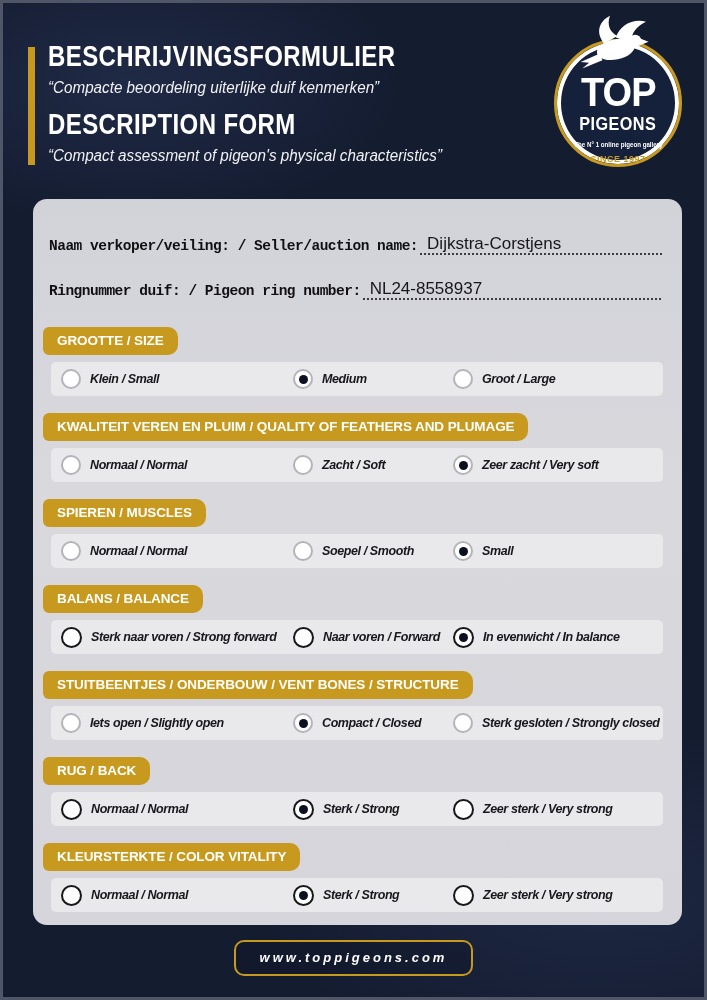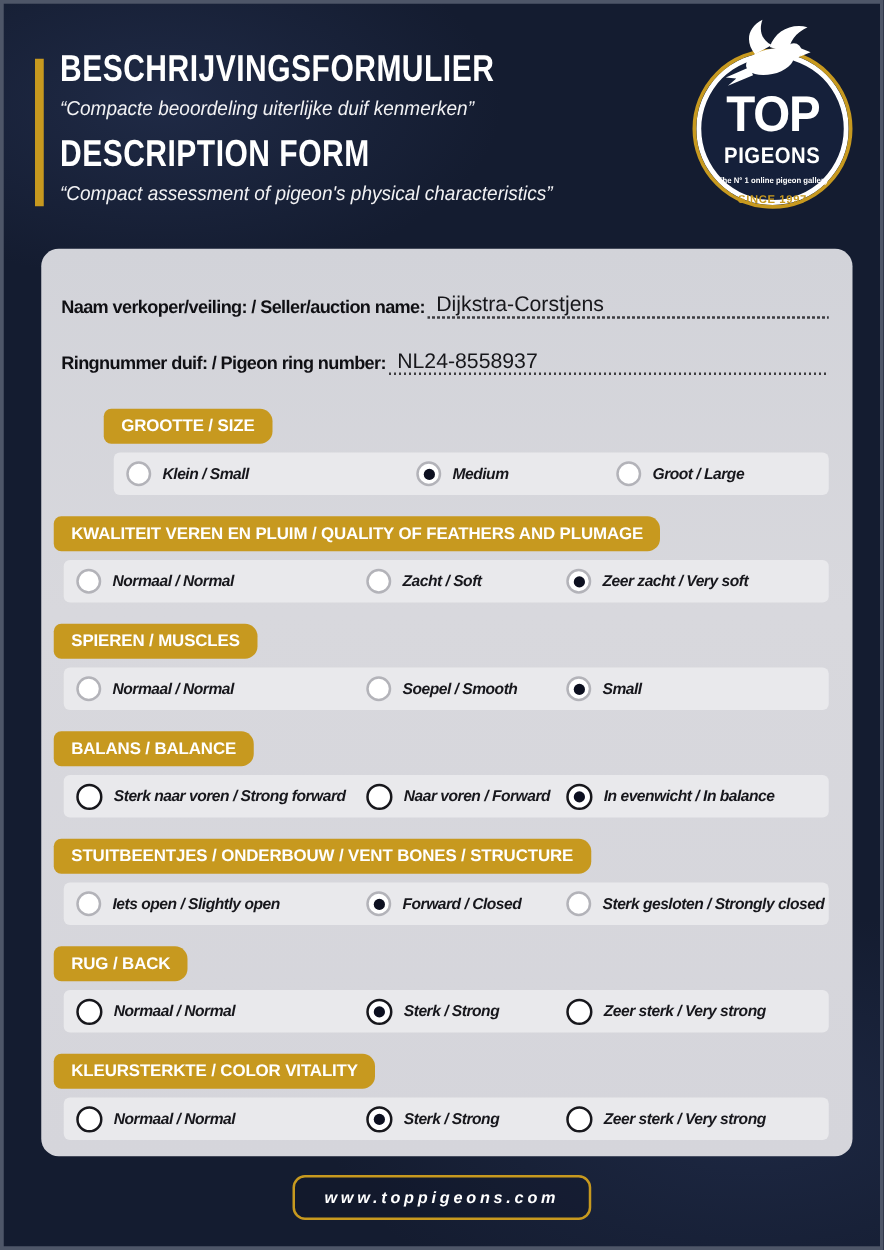--- a/index.html
+++ b/index.html
@@ -34,29 +34,29 @@
     transform:scaleX(.9);}
   .logo-tagline{font-size:6.5px;font-weight:bold;color:#ffffff;margin-top:3px;white-space:nowrap;
     transform:scaleX(.95);}
   .logo-since{font-size:9px;font-weight:bold;color:#c7991f;margin-top:2px;letter-spacing:.5px;}
   
   .card{position:absolute;left:30px;top:196px;width:649px;height:726px;border-radius:14px;
     background:linear-gradient(180deg,#d2d3d9 0%,#d8d8dd 40%,#d5d5db 100%);box-sizing:border-box;}
   .fields{padding:32px 19px 0 16px;}
   .field{display:flex;align-items:flex-end;margin-bottom:21px;height:24px;}
   .field-label{font-size:14.5px;font-weight:bold;letter-spacing:-0.5px;color:#101014;white-space:nowrap;
-    padding-bottom:1px;}
+    padding-bottom:1px;font-family:Liberation Mono, monospace;}
   .field-line{flex:1;margin-left:2px;position:relative;height:24px;
     background-image:repeating-linear-gradient(90deg,#3c3c40 0 2px,transparent 2px 4px);
     background-repeat:no-repeat;background-position:0 100%;background-size:100% 2px;}
   .field-value{position:absolute;left:7px;bottom:1px;font-size:17px;color:#17171b;white-space:nowrap;}
   
   .sections{padding-top:6px;}
   .section{margin-top:17px;}
-  .section:first-child{margin-top:0;padding-left:40px;}
+  .section:first-child{margin-top:0;}
   .badge{display:inline-block;margin-left:10px;background:#c7991f;color:#ffffff;font-weight:bold;
     font-size:13.5px;letter-spacing:-0.1px;padding:6px 14px 7px 14px;border-radius:6px 10px 10px 6px;
     white-space:nowrap;}
   .row{margin:7px 19px 0 18px;background:#e9e9ec;border-radius:5px;height:34px;
     display:grid;grid-template-columns:232px 160px 1fr;align-items:center;padding:0 6px 0 10px;font-style:italic;}
   .opt{display:flex;align-items:center;gap:9px;min-width:0;}
   .radio{width:20px;height:20px;min-width:20px;border-radius:50%;background:#ffffff;
     border:2px solid #b3b3b9;box-sizing:border-box;display:flex;align-items:center;justify-content:center;}
   .ringdark .radio{border-color:#17171c;border-width:2.5px;width:21px;height:21px;min-width:21px;}
   .radio.checked::after{content:"";width:9px;height:9px;border-radius:50%;background:#0d1020;}
@@ -192,21 +192,21 @@
 
       <div class="section">
         <div class="badge">STUITBEENTJES / ONDERBOUW / VENT BONES / STRUCTURE</div>
         <div class="row ringlight">
           <div class="opt">
             <span class="radio"></span>
             <span class="opt-label">Iets open / Slightly open</span>
           </div>
           <div class="opt">
             <span class="radio checked"></span>
-            <span class="opt-label">Forward / Closed</span>
+            <span class="opt-label">Compact / Closed</span>
           </div>
           <div class="opt">
             <span class="radio"></span>
             <span class="opt-label">Sterk gesloten / Strongly closed</span>
           </div>
         </div>
       </div>
 
       <div class="section">
         <div class="badge">RUG / BACK</div>

